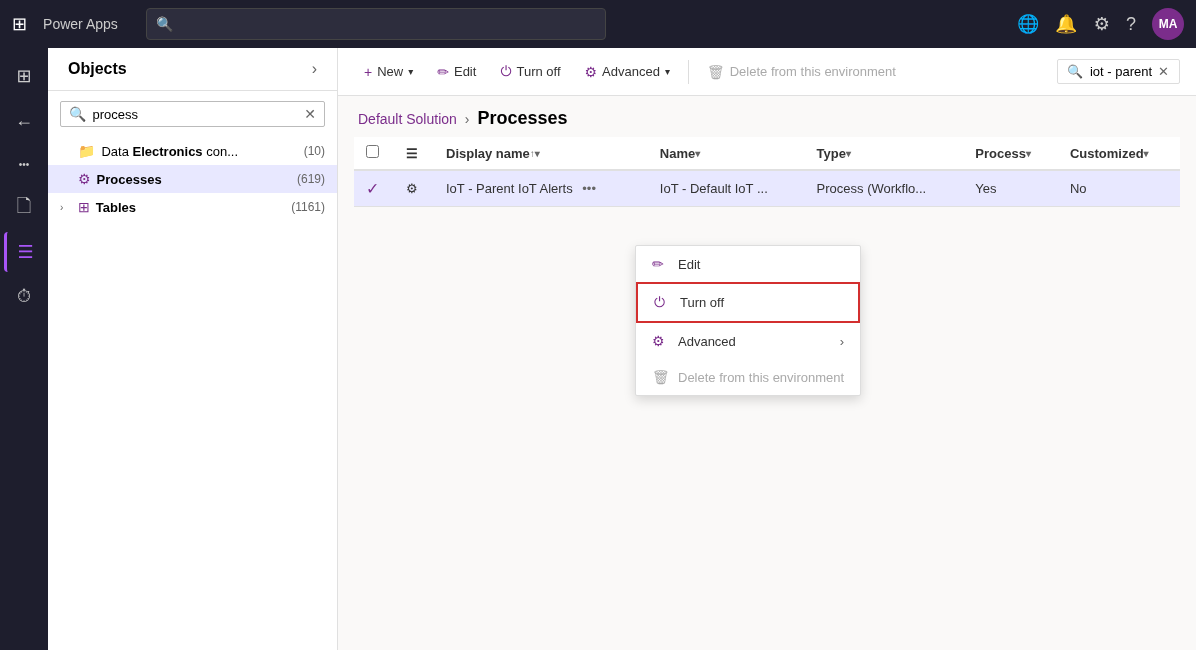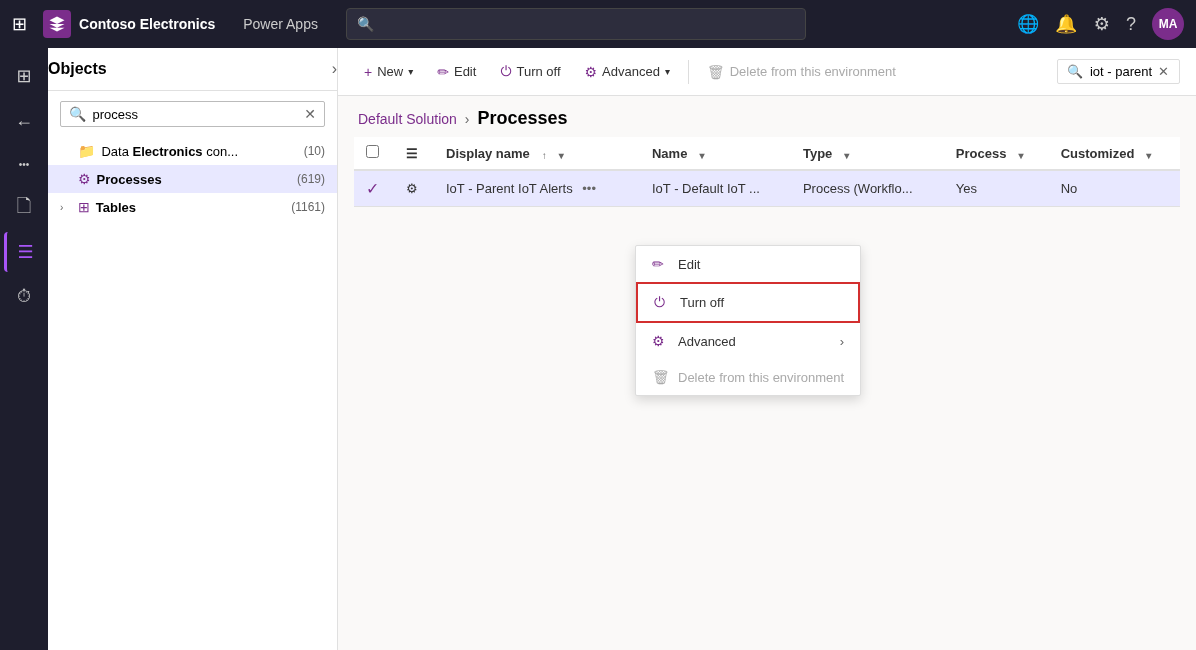--- a/index.html
+++ b/index.html
@@ -55,21 +55,21 @@
     .sidebar-icons .si-icon.active { color: #a855f7; border-left: 3px solid #a855f7; }
 
     
     .objects-panel {
       width: 290px; background: #fff;
       border-right: 1px solid #e0e0e0;
       display: flex; flex-direction: column;
     }
     .objects-header {
       display: flex; align-items: center; justify-content: space-between;
-      padding: 12px 0; border-bottom: 1px solid #e0e0e0;
+      padding: 12px 20px; border-bottom: 1px solid #e0e0e0;
     }
     .objects-header h2 { font-size: 16px; font-weight: 600; }
     .objects-header .collapse-btn { cursor: pointer; color: #666; font-size: 16px; }
 
     .search-field {
       margin: 10px 12px;
       border: 1px solid #bbb; border-radius: 2px;
       display: flex; align-items: center; padding: 4px 8px; gap: 6px;
     }
     .search-field input {
@@ -130,21 +130,21 @@
       font-weight: 600; color: #333; white-space: nowrap;
     }
     .data-table td {
       padding: 8px 12px; font-size: 13px;
       border-bottom: 1px solid #e0e0e0; color: #333;
     }
     .data-table tr.selected td { background: #e8e8ff; }
     .data-table .check-col { width: 40px; }
     .data-table .icon-col { width: 40px; }
 
-    .col-header { display: flex; align-items: flex-end; gap: 12px; cursor: pointer; }
+    .col-header { display: flex; align-items: center; gap: 0; cursor: pointer; }
     .sort-arrows { font-size: 10px; color: #666; }
 
     .status-check { color: #7b2d8b; font-size: 16px; }
     .row-menu-btn { cursor: pointer; color: #666; padding: 2px 6px; }
 
     
     .context-menu {
       position: absolute;
       top: 245px; left: 635px;
       background: #fff; border: 1px solid #ddd;
@@ -175,28 +175,20 @@
       padding: 4px 10px; gap: 6px; font-size: 13px;
       border-radius: 2px;
     }
     .close-search { cursor: pointer; color: #666; }
   </style>
 </head>
 <body>
 
 <nav class="top-nav">
   <span class="apps-icon">⊞</span>
-  <div class="brand">
-    <div class="brand-logo">
-      <svg viewBox="0 0 24 24" fill="white">
-          <path d="M12 2L2 7l10 5 10-5-10-5zM2 17l10 5 10-5M2 12l10 5 10-5"></path>
-        </svg>
-    </div>
-    <span class="brand-name">Contoso Electronics</span>
-  </div>
   <span class="app-name">Power Apps</span>
   <div class="search-box">
     <span>🔍</span>
   </div>
   <div class="nav-icons">
     <span class="nav-icon">🌐</span>
     <span class="nav-icon">🔔</span>
     <span class="nav-icon">⚙</span>
     <span class="nav-icon">?</span>
     <div class="avatar">MA</div>

